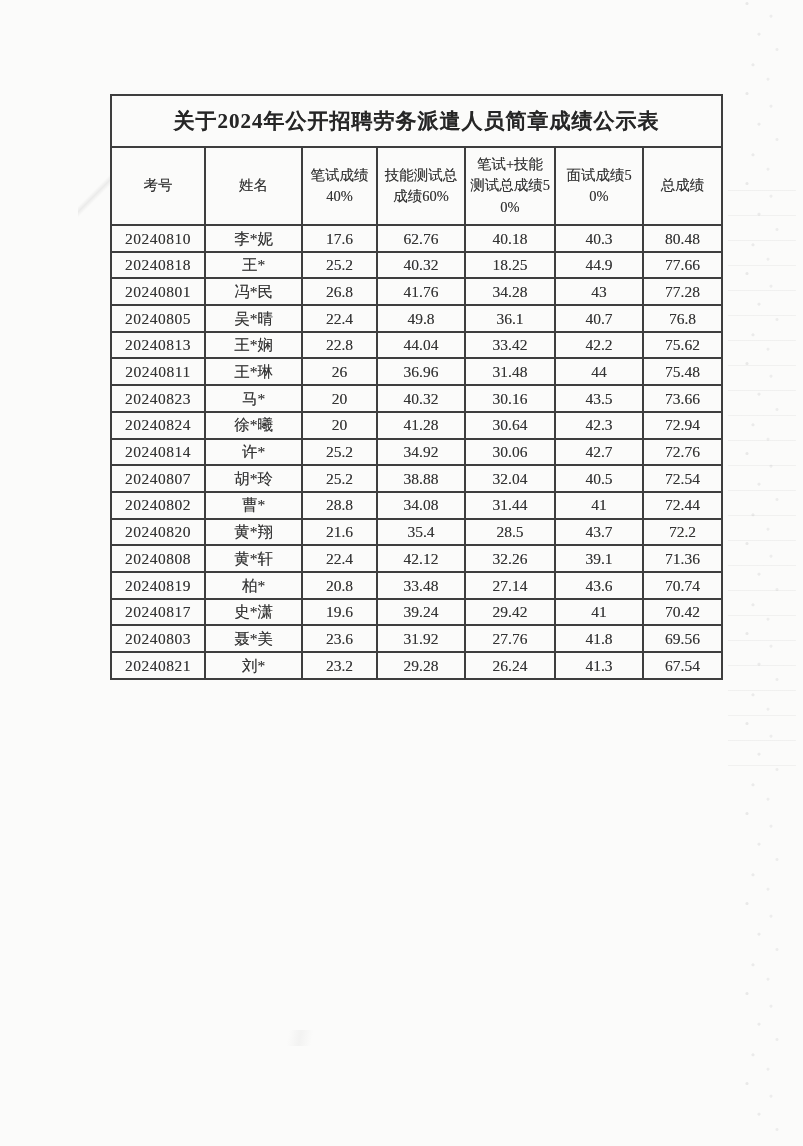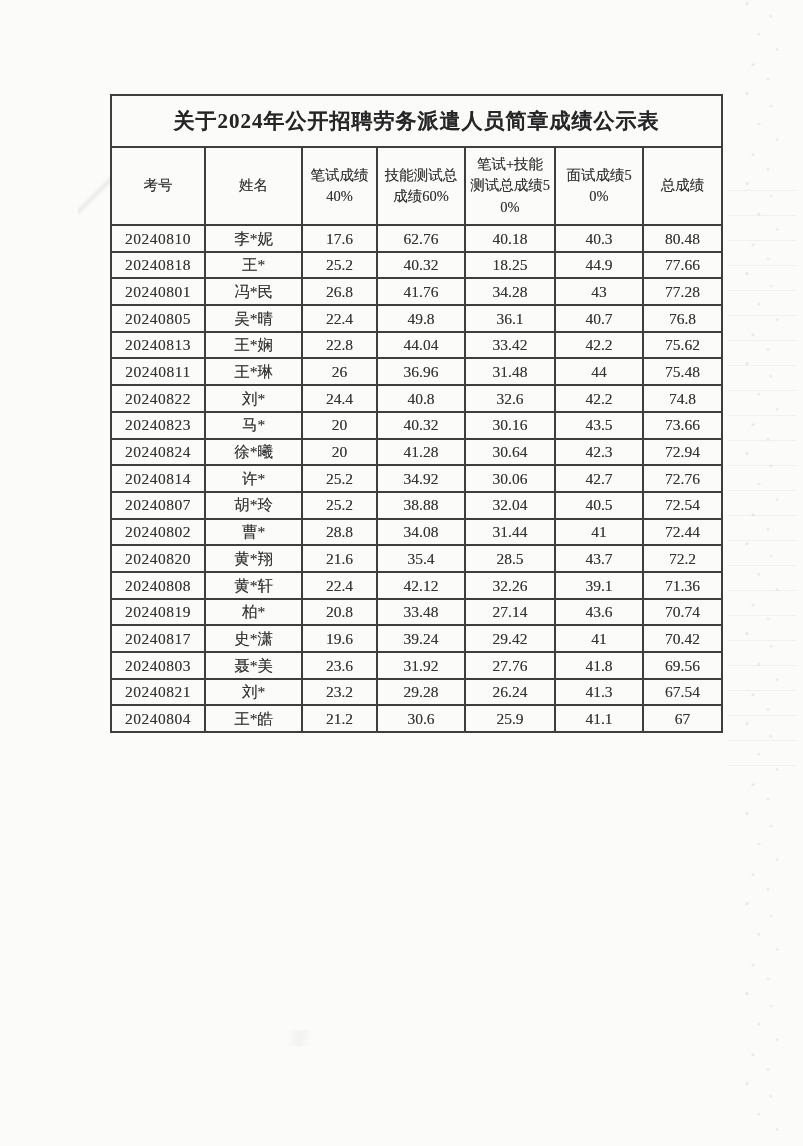--- a/index.html
+++ b/index.html
@@ -192,29 +192,20 @@
         <tr>
           <td class="c0">20240811</td>
           <td class="c1">王*琳</td>
           <td class="c2">26</td>
           <td class="c3">36.96</td>
           <td class="c4">31.48</td>
           <td class="c5">44</td>
           <td class="c6">75.48</td>
         </tr>
         <tr>
-          <td class="c0">20240822</td>
-          <td class="c1">刘*</td>
-          <td class="c2">24.4</td>
-          <td class="c3">40.8</td>
-          <td class="c4">32.6</td>
-          <td class="c5">42.2</td>
-          <td class="c6">74.8</td>
-        </tr>
-        <tr>
           <td class="c0">20240823</td>
           <td class="c1">马*</td>
           <td class="c2">20</td>
           <td class="c3">40.32</td>
           <td class="c4">30.16</td>
           <td class="c5">43.5</td>
           <td class="c6">73.66</td>
         </tr>
         <tr>
           <td class="c0">20240824</td>
@@ -299,25 +290,16 @@
         </tr>
         <tr>
           <td class="c0">20240821</td>
           <td class="c1">刘*</td>
           <td class="c2">23.2</td>
           <td class="c3">29.28</td>
           <td class="c4">26.24</td>
           <td class="c5">41.3</td>
           <td class="c6">67.54</td>
         </tr>
-        <tr>
-          <td class="c0">20240804</td>
-          <td class="c1">王*皓</td>
-          <td class="c2">21.2</td>
-          <td class="c3">30.6</td>
-          <td class="c4">25.9</td>
-          <td class="c5">41.1</td>
-          <td class="c6">67</td>
-        </tr>
       </tbody>
   </table>
 
 </div>
 
 </body></html>

